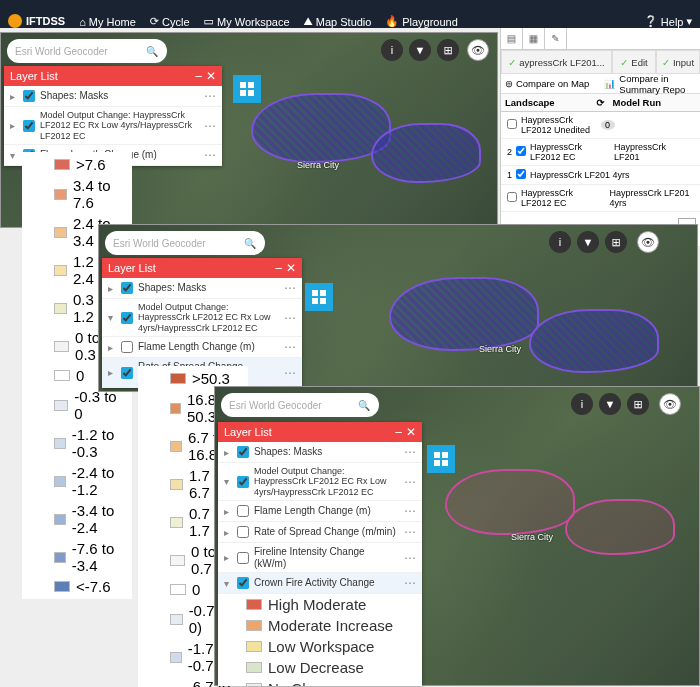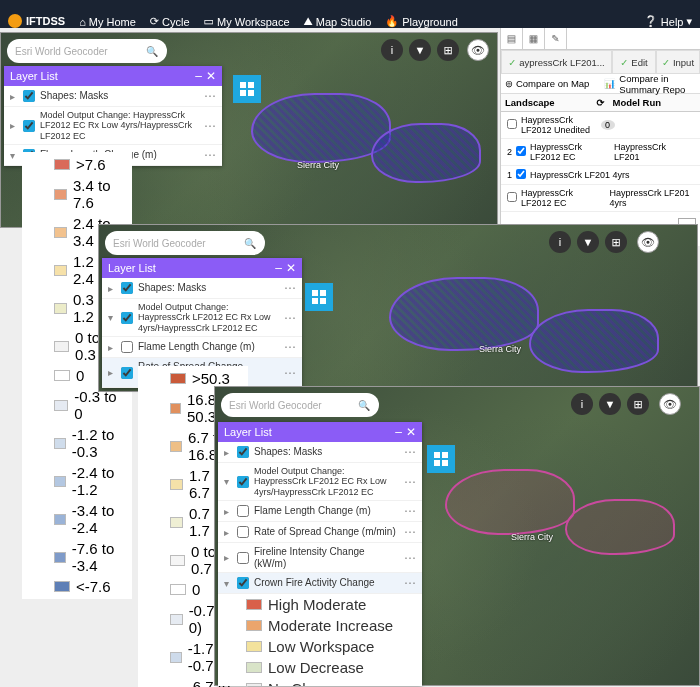--- a/index.html
+++ b/index.html
@@ -16,21 +16,21 @@
 .shape-pink{background:rgba(200,60,120,.15);border:2px solid #c94a9e;background-image:none}
 .label-city{position:absolute;color:#fff;font-size:9px;text-shadow:0 0 2px #000;text-align:center;line-height:1}
 .searchbar{position:absolute;top:6px;left:6px;height:24px;width:160px;background:#fff;border-radius:12px;display:flex;align-items:center;padding:0 8px;font-size:10px;color:#aaa}
 .searchbar .mag{margin-left:auto;color:#2176cc}
 .toolbtns{position:absolute;top:6px;display:flex;gap:6px}
 .circbtn{width:22px;height:22px;border-radius:50%;background:#333;color:#fff;display:flex;align-items:center;justify-content:center;font-size:11px;cursor:pointer}
 .circbtn.light{background:#fff;color:#333;border:1px solid #999}
 .gridbtn{position:absolute;width:28px;height:28px;background:#1fa8e0;display:flex;align-items:center;justify-content:center;cursor:pointer}
 .gridbtn::before{content:"";width:14px;height:14px;background:linear-gradient(#fff,#fff) left top/6px 6px no-repeat,linear-gradient(#fff,#fff) right top/6px 6px no-repeat,linear-gradient(#fff,#fff) left bottom/6px 6px no-repeat,linear-gradient(#fff,#fff) right bottom/6px 6px no-repeat}
 .layerpanel{position:absolute;background:#fff;box-shadow:0 1px 4px rgba(0,0,0,.4);font-size:10px;color:#333}
-.lp-head{background:#8b5cf6;color:#fff;height:20px;display:flex;align-items:center;padding:0 6px;font-size:11px}
+.lp-head{background:#ef4444;color:#fff;height:20px;display:flex;align-items:center;padding:0 6px;font-size:11px}
 .lp-head .hspacer{flex:1}
 .lp-head .hbtn{cursor:pointer;margin-left:4px;font-size:12px}
 .lp-row{display:flex;align-items:center;padding:3px 6px;gap:5px;border-bottom:1px solid #f0f0f0}
 .lp-row .arr{width:8px;color:#888;cursor:pointer}
 .lp-row input[type=checkbox]{accent-color:#1fa8e0;width:12px;height:12px}
 .lp-row .txt{flex:1;line-height:1.15}
 .lp-row .dots{color:#888;cursor:pointer;font-size:12px}
 .swatch-row{display:flex;align-items:center;padding:2px 6px 2px 28px;gap:6px;font-size:15px}
 .sw{width:16px;height:11px;border:1px solid #bbb}
 .legendcol{position:absolute;background:#fff;padding:2px 4px;font-size:9.5px}

